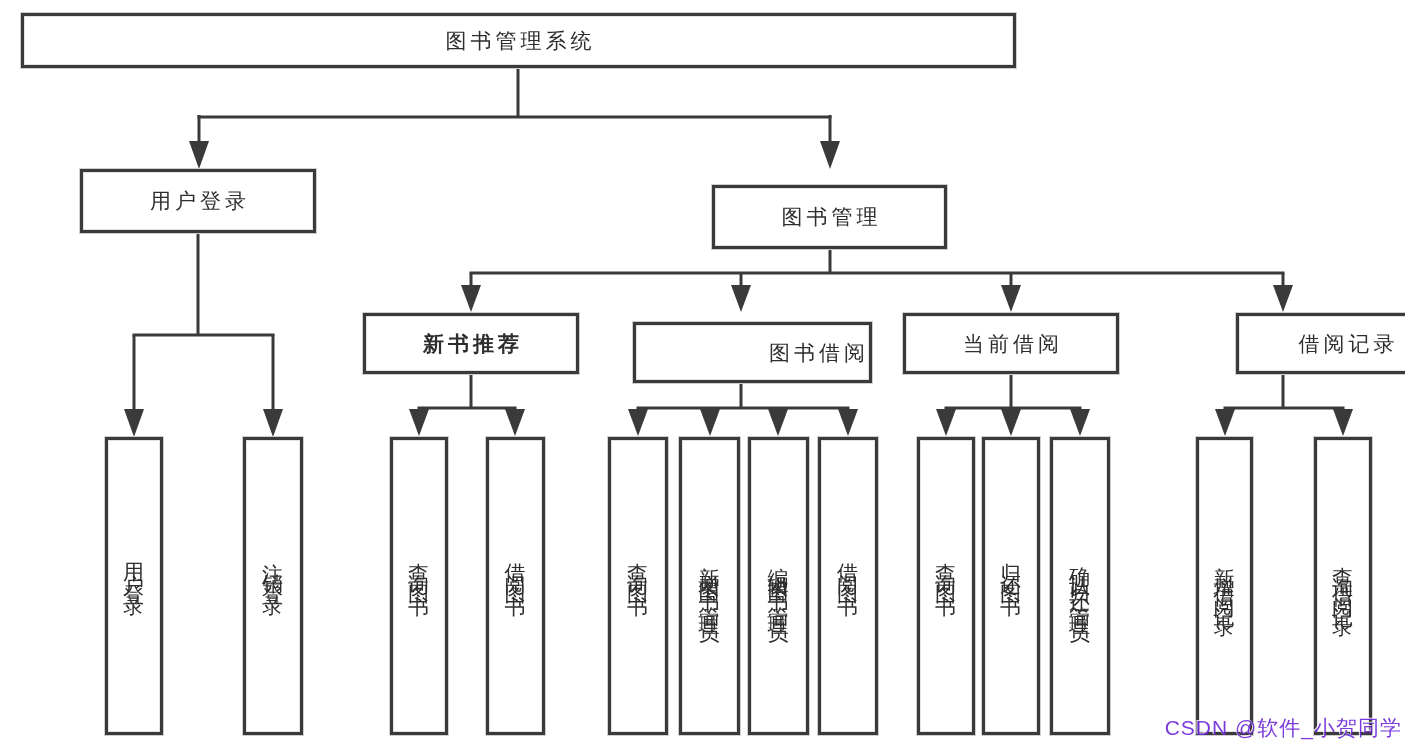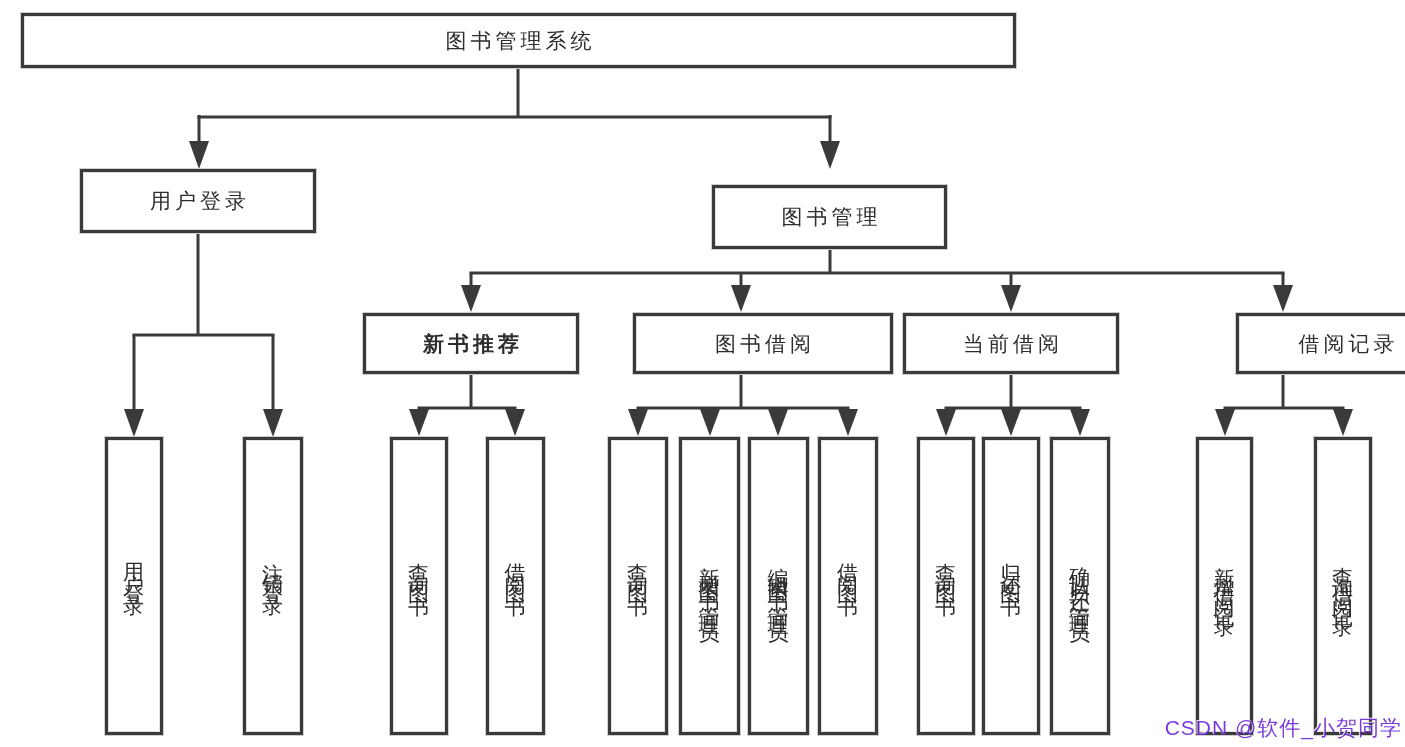--- a/index.html
+++ b/index.html
@@ -124,21 +124,21 @@
   <div class="node hnode" style="left:80px; top:169px; width:236px; height:64px;">
     <span>用户登录</span>
   </div>
   <div class="node hnode" style="left:712px; top:169px; width:235px; height:64px;margin-top:16px;">
     <span>图书管理</span>
   </div>
 
   <div class="node hnode" style="left:363px; top:313px; width:216px; height:61px;font-weight:bold;">
     <span>新书推荐</span>
   </div>
-  <div class="node hnode" style="left:633px; top:313px; width:260px; height:61px;">
+  <div class="node hnode" style="left:633px; top:322px; width:239px; height:61px;justify-content:flex-end;">
     <span>图书借阅</span>
   </div>
   <div class="node hnode" style="left:903px; top:313px; width:216px; height:61px;align-items:center;">
     <span>当前借阅</span>
   </div>
   <div class="node hnode" style="left:1236px; top:313px; width:221px; height:61px;">
     <span>借阅记录</span>
   </div>
 
   <div class="node vnode" style="left:105px; width:58px;">

